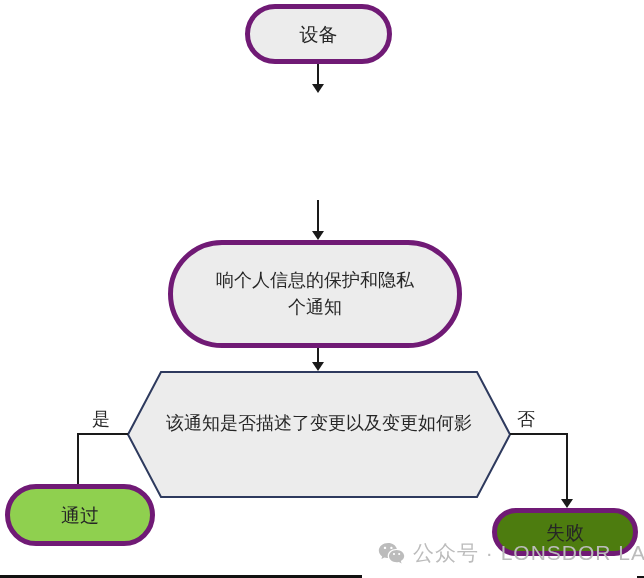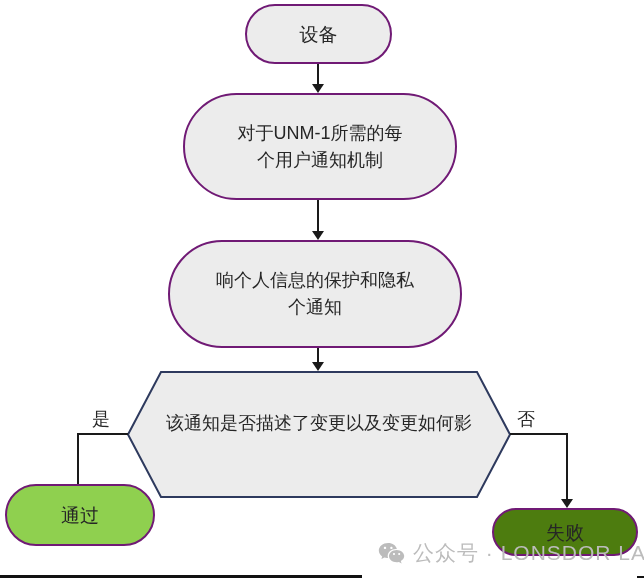--- a/index.html
+++ b/index.html
@@ -9,21 +9,21 @@
     width: 644px;
     height: 578px;
     background: #ffffff;
     overflow: hidden;
     font-family: "Liberation Sans", "DejaVu Sans", sans-serif;
     color: #262626;
   }
   .node {
     position: absolute;
     background: #ececec;
-    border: 2px solid #701a75;
+    border: 5px solid #701a75;
     display: flex;
     flex-direction: column;
     align-items: center;
     justify-content: center;
     text-align: center;
     font-size: 18px;
     line-height: 27px;
     color: #262626;
   }
   .stadium-sm { border-radius: 31px; font-size: 19px; }
@@ -68,24 +68,20 @@
 
 <div class="canvas">
 
   <div class="node stadium-sm node-device">
     <div>设备</div>
   </div>
 
   <div class="edge" style="left:317px; top:64px; width:2px; height:22px;"></div>
   <div class="arrowhead" style="left:312px; top:84px;"></div>
 
-  <div class="node stadium-lg node-unm">
-    <div>对于UNM-1所需的每</div>
-    <div>个用户通知机制</div>
-  </div>
 
   <div class="edge" style="left:317px; top:200px; width:2px; height:32px;"></div>
   <div class="arrowhead" style="left:312px; top:231px;"></div>
 
   <div class="node stadium-lg node-notice">
     <div>响个人信息的保护和隐私</div>
     <div>个通知</div>
   </div>
 
   <div class="edge" style="left:317px; top:348px; width:2px; height:15px;"></div>

